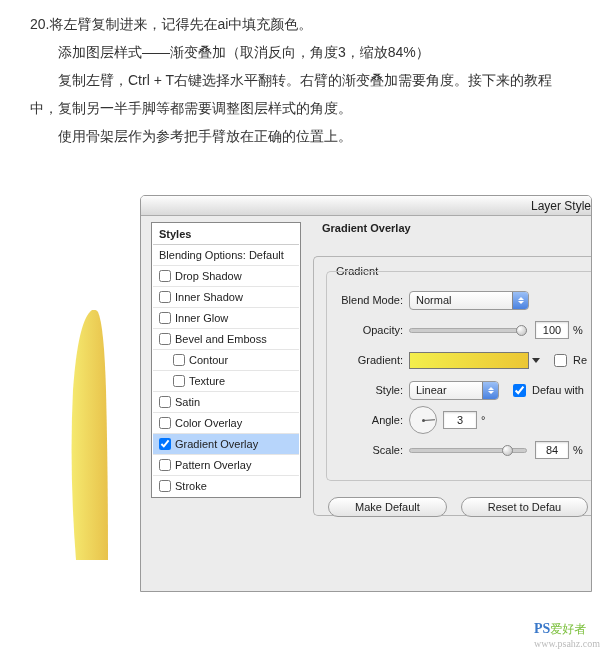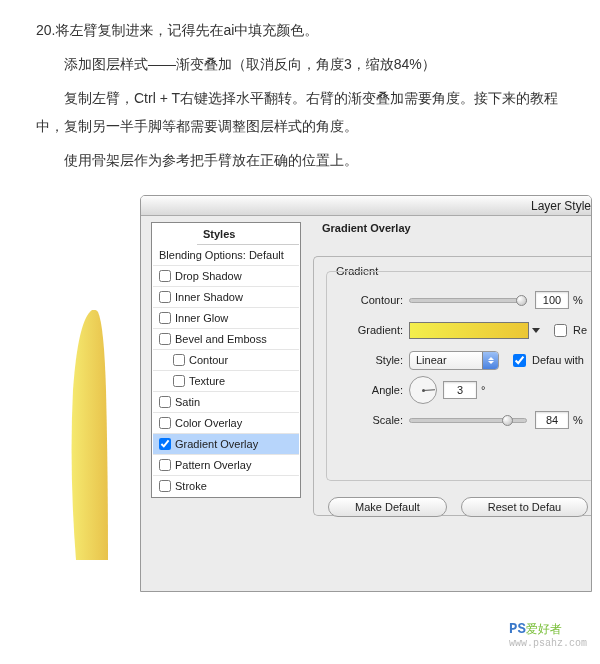--- a/index.html
+++ b/index.html
@@ -10,21 +10,21 @@
     font-family: "Microsoft YaHei", "SimSun", Arial, sans-serif;
     background: #fff;
     color: #333;
     position: relative;
   }
   .tutorial-text {
     padding: 10px 30px 20px 30px;
     font-size: 14px;
     line-height: 28px;
   }
-  .tutorial-text p { margin: 6px; }
+  .tutorial-text p { margin: 0; }
   .indent { text-indent: 2em; }
 
   .shape-arm {
     position: absolute;
     left: 70px;
     top: 310px;
     width: 50px;
     height: 250px;
   }
 
@@ -60,21 +60,20 @@
     background: #fff;
     border: 1px solid #888;
     border-radius: 0;
     padding: 1px;
   }
   .styles-header {
     padding: 4px 6px;
     border-bottom: 1px solid #ccc;
     font-weight: bold;
     font-size: 11px;
-    margin-left: 44px;
   }
   .styles-row {
     padding: 4px 6px;
     border-bottom: 1px solid #e5e5e5;
     display: flex;
     align-items: center;
     gap: 4px;
     cursor: default;
   }
   .styles-row:last-child { border-bottom: none; }
@@ -254,24 +253,24 @@
   .button-row {
     position: absolute;
     left: 14px;
     top: 240px;
     display: flex;
     gap: 14px;
   }
 
   .watermark {
     position: absolute;
-    right: 13px;
+    right: 0;
     bottom: 15px;
     font-size: 14px;
-    font-family: Liberation Mono, monospace;
+    font-family: Liberation Serif, serif;
   }
   .watermark .ps { color: #3a78c9; font-weight: bold; }
   .watermark .hz { color: #7abf3a; font-size: 12px; }
   .watermark .url { color: #bbb; font-size: 10px; display:block; text-align:right; }
 </style>
 </head>
 <body>
 
 <div class="tutorial-text">
   <p>20.将左臂复制进来，记得先在ai中填充颜色。</p>
@@ -344,23 +343,33 @@
       <span>Stroke</span>
     </div>
   </div>
 
   <div class="settings-panel">
     <div class="group-box-label">Gradient Overlay</div>
     <div class="group-box-outer">
       <div class="group-box-label2">Gradient</div>
       <div class="group-box-inner">
 
-
-        <div class="form-row">
-          <div class="form-label">Contour:</div>
+        <div class="form-row">
+          <div class="form-label">Blend Mode:</div>
+          <div class="mac-select" style="width:120px">
+            <span class="sel-text">Normal</span>
+            <span class="sel-arrows">
+                <span class="arrow-up"></span>
+                <span class="arrow-down"></span>
+              </span>
+          </div>
+        </div>
+
+        <div class="form-row">
+          <div class="form-label">Opacity:</div>
           <div class="slider-track" style="width:118px">
             <div class="slider-thumb" style="left:106px"></div>
           </div>
           <div style="width:8px"></div>
           <div class="num-box">100</div>
           <span class="pct">%</span>
         </div>
 
         <div class="form-row">
           <div class="form-label">Gradient:</div>

